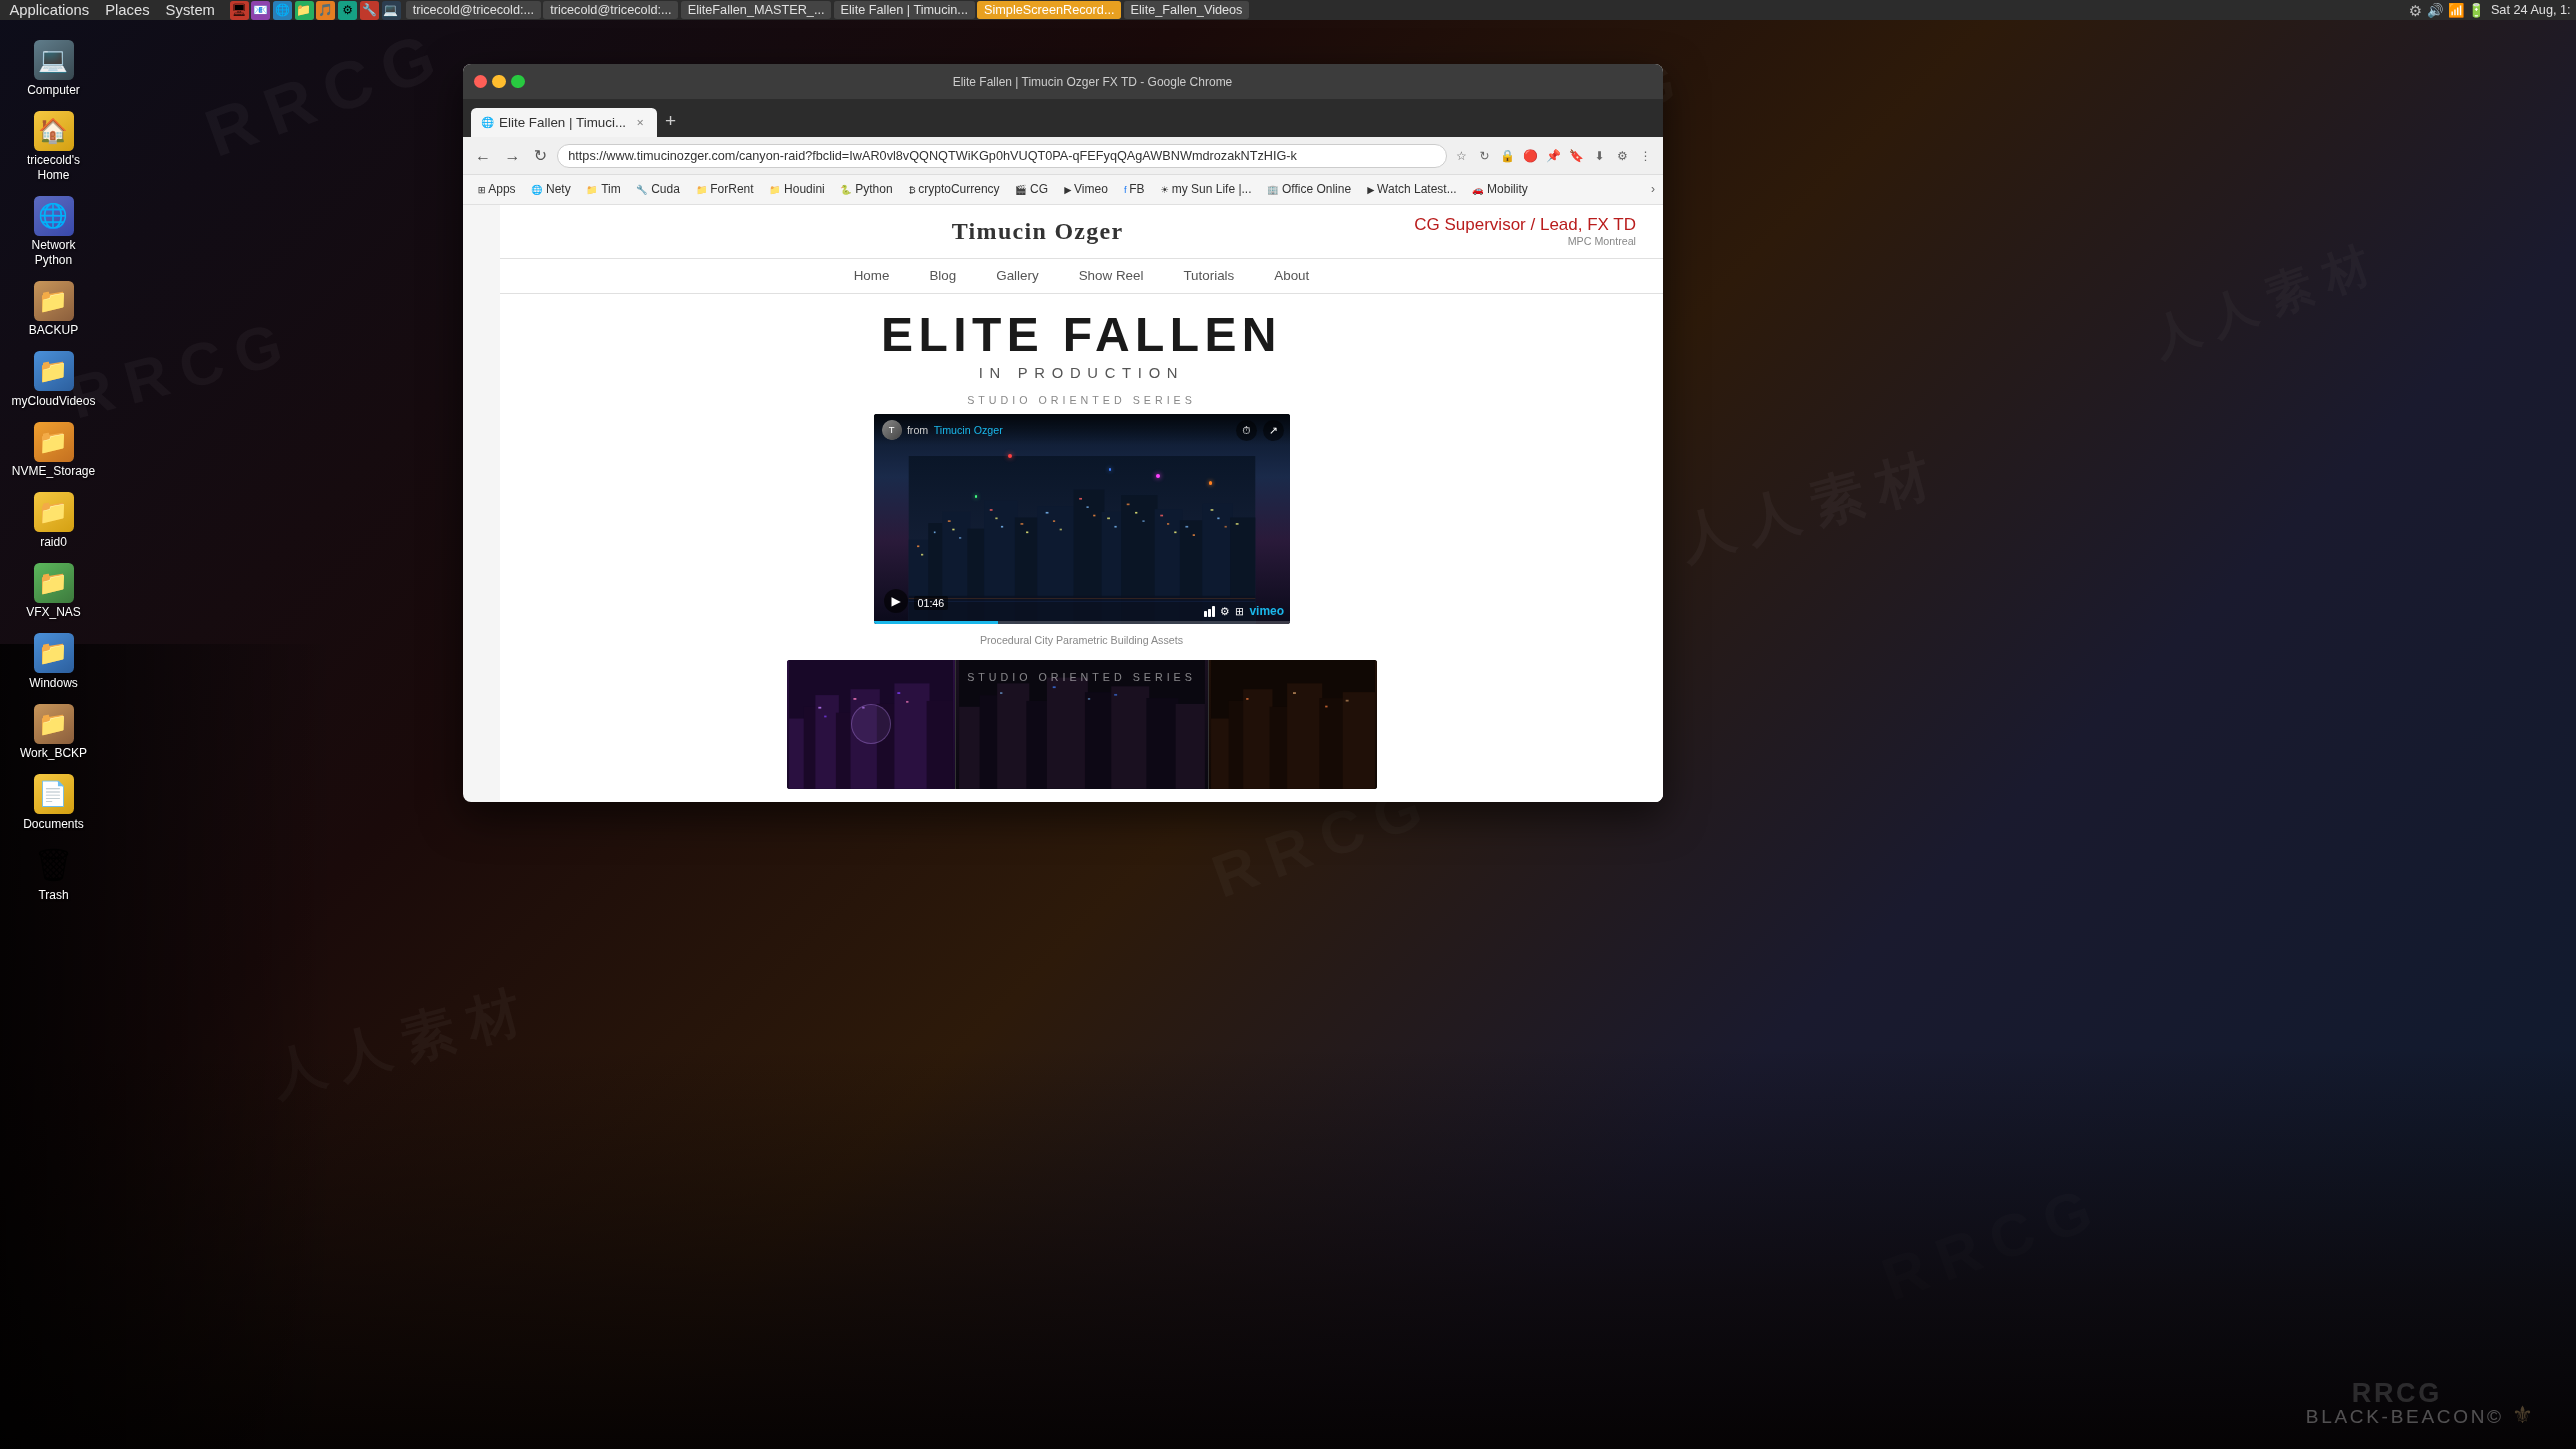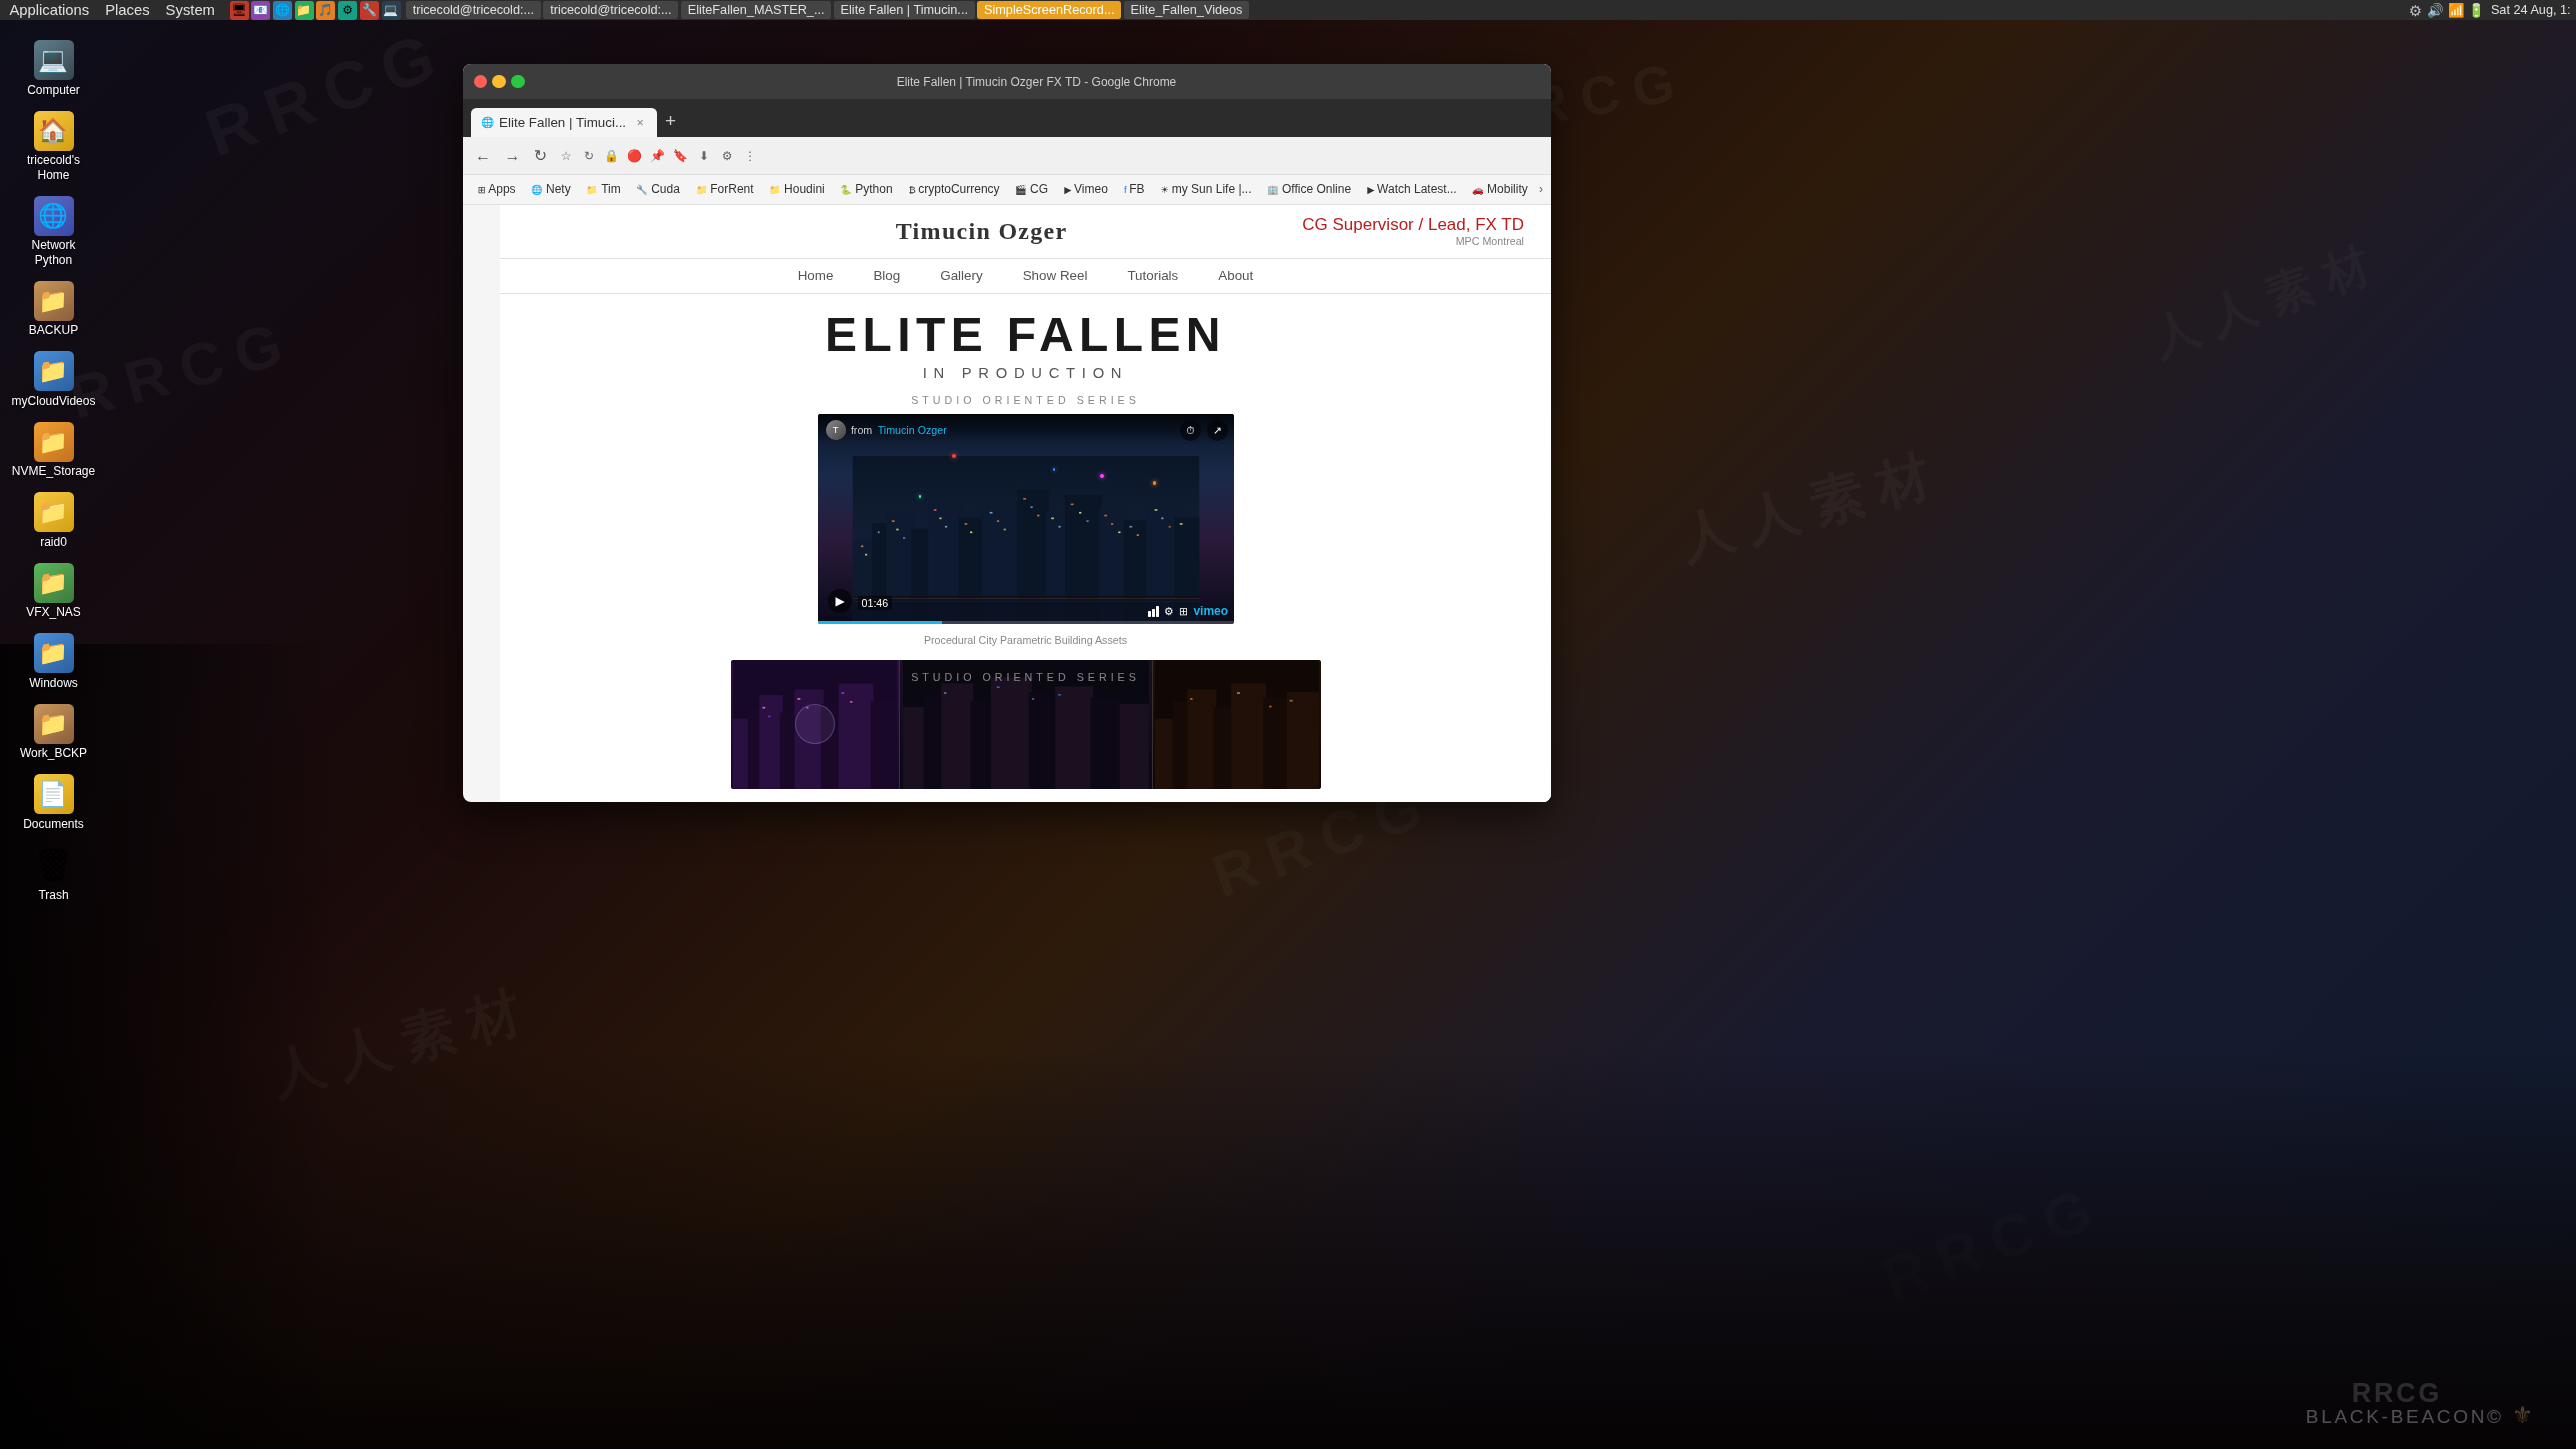--- a/index.html
+++ b/index.html
@@ -166,21 +166,21 @@
     .folder-green { background: linear-gradient(145deg, #5cb85c, #3d7a3d); }
     .folder-orange { background: linear-gradient(145deg, #f0a030, #c47020); }
 
     .trash-icon { background: transparent; }
 
     
     .browser-window {
       position: absolute;
       top: 64px;
       left: 463px;
-      width: 1088px;
+      width: 1200px;
       height: 738px;
       background: #f5f5f5;
       border-radius: 8px;
       box-shadow: 0 13.4px 40px rgba(0,0,0,0.6);
       z-index: 80;
       display: flex;
       flex-direction: column;
       overflow: hidden;
     }
 
@@ -781,20 +781,21 @@
       <span>Elite Fallen | Timuci...</span>
       <span class="tab-close">✕</span>
     </div>
     <button class="tab-add">+</button>
   </div>
 
   <div class="browser-addressbar">
     <button class="nav-btn">←</button>
     <button class="nav-btn">→</button>
     <button class="nav-btn">↻</button>
+    <input class="address-input" type="text" value="https://www.timucinozger.com/canyon-raid?fbclid=IwAR0vl8vQQNQTWiKGp0hVUQT0PA-qFEFyqQAgAWBNWmdrozakNTzHIG-k" style="">
     <div class="address-icons">
       <div class="addr-icon">☆</div>
       <div class="addr-icon">↻</div>
       <div class="addr-icon">🔒</div>
       <div class="addr-icon">🔴</div>
       <div class="addr-icon">📌</div>
       <div class="addr-icon">🔖</div>
       <div class="addr-icon">⬇</div>
       <div class="addr-icon">⚙</div>
       <div class="addr-icon">⋮</div>

